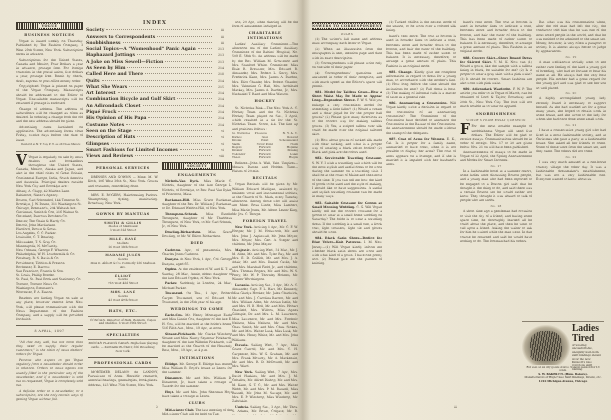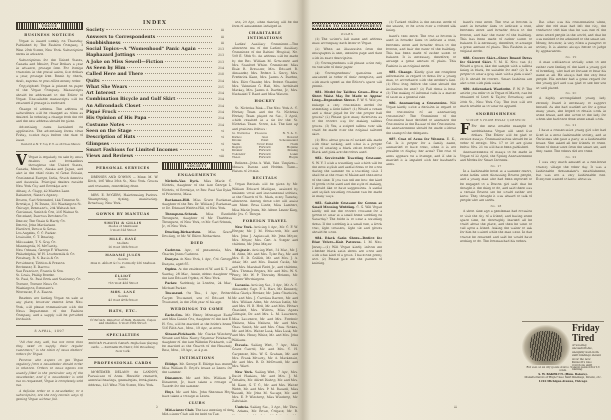--- a/index.html
+++ b/index.html
@@ -402,21 +402,21 @@
     <div class="p">A highly accomplished young lady recently found it necessary to support herself. As she had studied art for a great many years, she hoped to obtain work in some house, and she wrote to the lady for whom she had once done some small work.</div>
     <div class="sub">No. 21</div>
     <div class="p">I have a conservative young girl who had lived in a most fashionable society, and at Christmas she gave a party at a fashionable house. She asked all her friends to come. Some of these were from the smart set, and they came. The others did not come.</div>
     <div class="sub">No. 22</div>
     <div class="p">I was very much amused at a one-horse country village the other day. It was a fashionable dressmaker's establishment, but was not a very fashionable one. Everyone wanted to know about us.</div>
   </div>
 
   <div class="ad">
     <div class="rule" style="position:absolute;left:0;top:-3px;width:82px;"></div>
     <div class="ad-img"></div>
-    <div class="ad-title">Friday Tired</div>
+    <div class="ad-title">Ladies Tired</div>
     <div class="ad-body">of wearing uncomfortable, unsightly hair-cloth skirt bindings should wear the new Kleinert's bias velveteen skirt binding.</div>
     <div class="ad-foot">
       <div>For sale at all dry goods stores. Sample mailed for 10 cents.</div>
       <div class="b">S. W. BAKER CO. (Hum. Bakers).</div>
       <div>Manufacturers of High Class Skirt Bindings, Braids, etc.</div>
       <div class="b">1216 Michigan Avenue, Chicago</div>
     </div>
   </div>
 
   <div class="folio" style="left:454px; top:405px;">iii</div>

